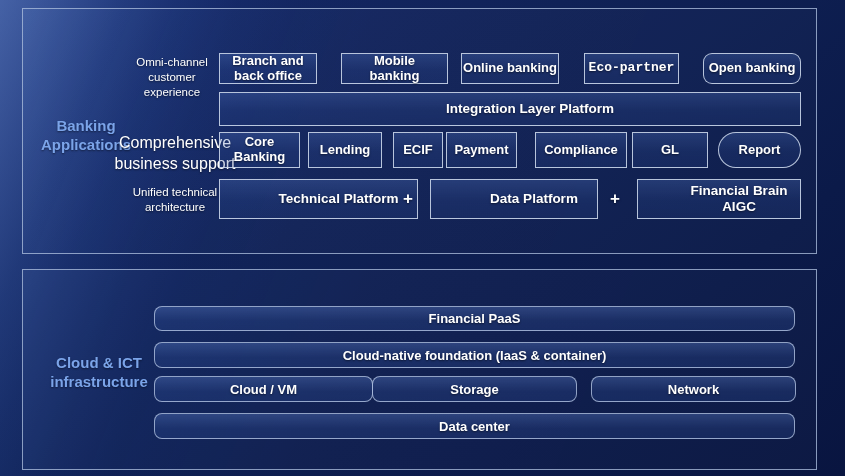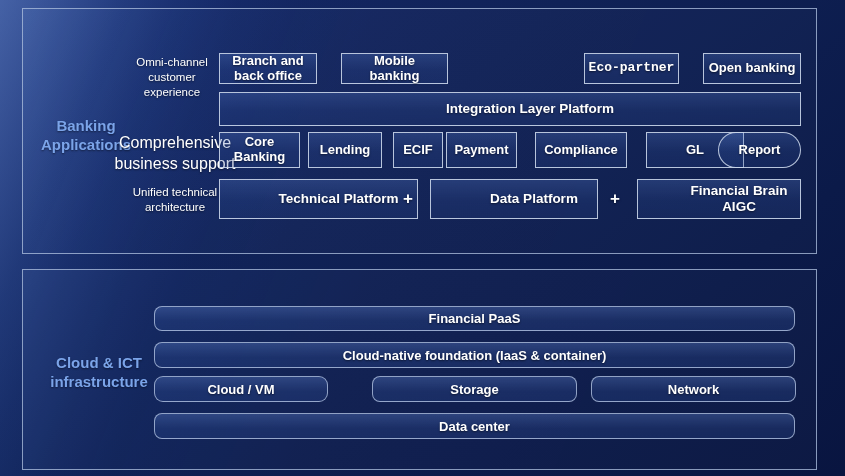--- a/index.html
+++ b/index.html
@@ -65,65 +65,66 @@
   .lbl-banking { left: 4px;  top: 108px; width: 118px; }
   .lbl-r1      { left: 82px; top: 46px;  width: 134px; }
   .lbl-r2      { left: 88px; top: 124px; width: 128px; font-size: 16px; }
   .lbl-r3      { left: 88px; top: 176px; width: 128px; }
 
   .b-r1 { top: 44px; height: 31px; }
   .b-r1-0 { left: 196px; width: 98px; }
   .b-r1-1 { left: 318px; width: 107px; }
   .b-r1-2 { left: 438px; width: 98px; }
   .b-r1-3 { left: 561px; width: 95px; font-family: Liberation Mono, monospace; }
-  .b-r1-4 { left: 680px; width: 98px; }
+  .b-r1-4 { left: 680px; width: 98px; border-radius: 9px; }
 
   .b-integration { left: 196px; top: 83px; width: 582px; height: 34px; }
 
   .b-r2 { top: 123px; height: 36px; }
   .b-r2-0 { left: 196px; width: 81px; }
   .b-r2-1 { left: 285px; width: 74px; }
   .b-r2-2 { left: 370px; width: 50px; }
   .b-r2-3 { left: 423px; width: 71px; }
   .b-r2-4 { left: 512px; width: 92px; }
-  .b-r2-5 { left: 623px; width: 98px; }
+  .b-r2-5 { left: 609px; width: 76px; }
   .b-r2-6 { left: 695px; width: 83px; border-radius: 18px; }
 
   .b-r3 { top: 170px; height: 40px; }
   .b-r3-0 { left: 196px; width: 199px; }
   .b-r3-1 { left: 407px; width: 168px; }
   .b-r3-2 { left: 614px; width: 164px; }
   .plus-1 { left: 375px; top: 170px; width: 20px; height: 40px; }
   .plus-2 { left: 582px; top: 170px; width: 20px; height: 40px; }
 
   
   .lbl-cloud { left: 10px; top: 84px; width: 132px; }
   .rb-paas    { left: 131px; top: 36px;  width: 641px; height: 25px; }
   .rb-native  { left: 131px; top: 72px;  width: 641px; height: 26px; }
-  .rb-vm      { left: 131px; top: 106px; width: 174px; height: 26px; border-radius: 9px; }
+  .rb-vm      { left: 131px; top: 106px; width: 219px; height: 26px; }
   .rb-storage { left: 349px; top: 106px; width: 205px; height: 26px; }
   .rb-network { left: 568px; top: 106px; width: 205px; height: 26px; }
   .rb-dc      { left: 131px; top: 143px; width: 641px; height: 26px; }
 </style>
 </head>
 <body>
 
 <div>
 
   <section class="panel top">
     <div class="section-label lbl-banking">Banking
 Applications</div>
 
     <div class="row-label lbl-r1">Omni-channel
 customer
 experience</div>
     <div class="box b-r1 b-r1-0">Branch and
 back office</div>
     <div class="box b-r1 b-r1-1">Mobile
 banking</div>
+    <div class="box b-r1 b-r1-2">Online banking</div>
     <div class="box b-r1 b-r1-3">Eco-partner</div>
     <div class="box b-r1 b-r1-4">Open banking</div>
 
     <div class="box wide b-integration">Integration Layer Platform</div>
 
     <div class="row-label lbl-r2">Comprehensive
 business support</div>
     <div class="box b-r2 b-r2-0">Core
 Banking</div>
     <div class="box b-r2 b-r2-1">Lending</div>

